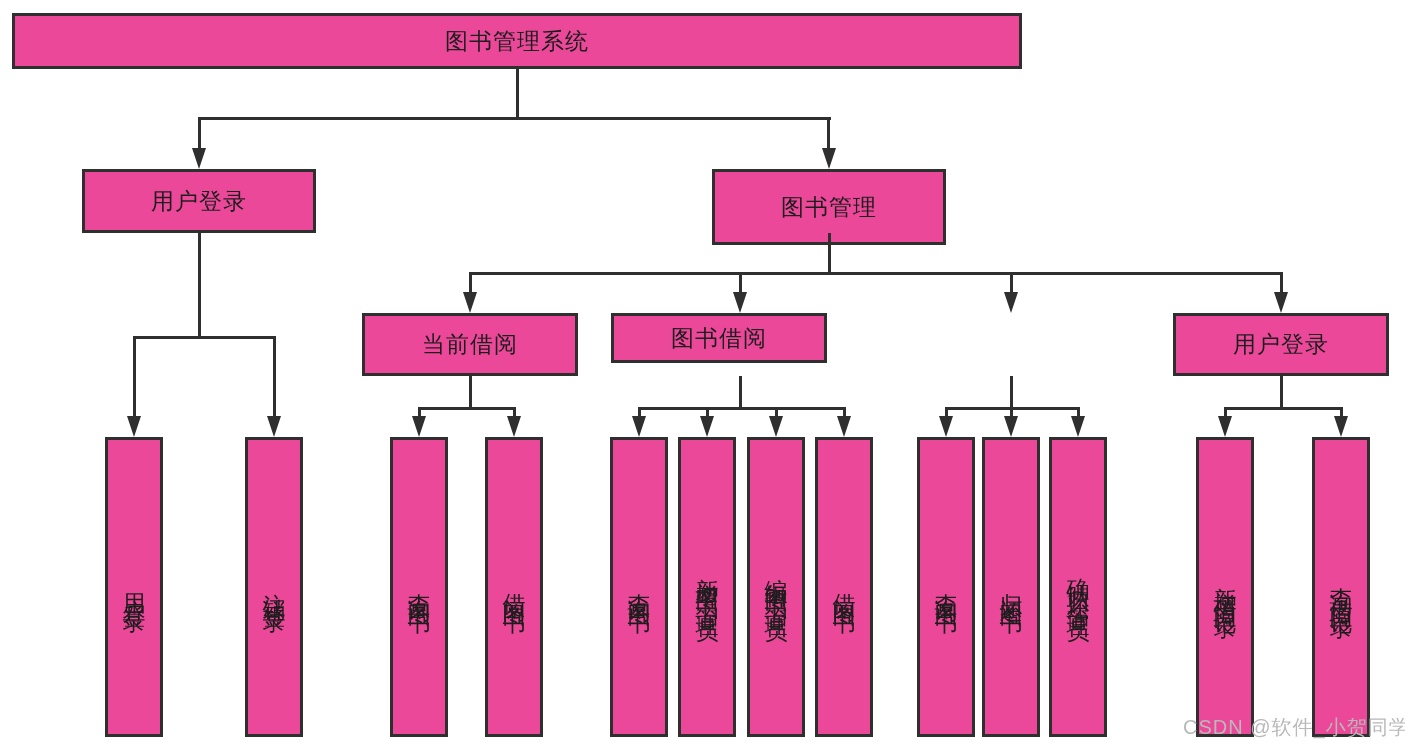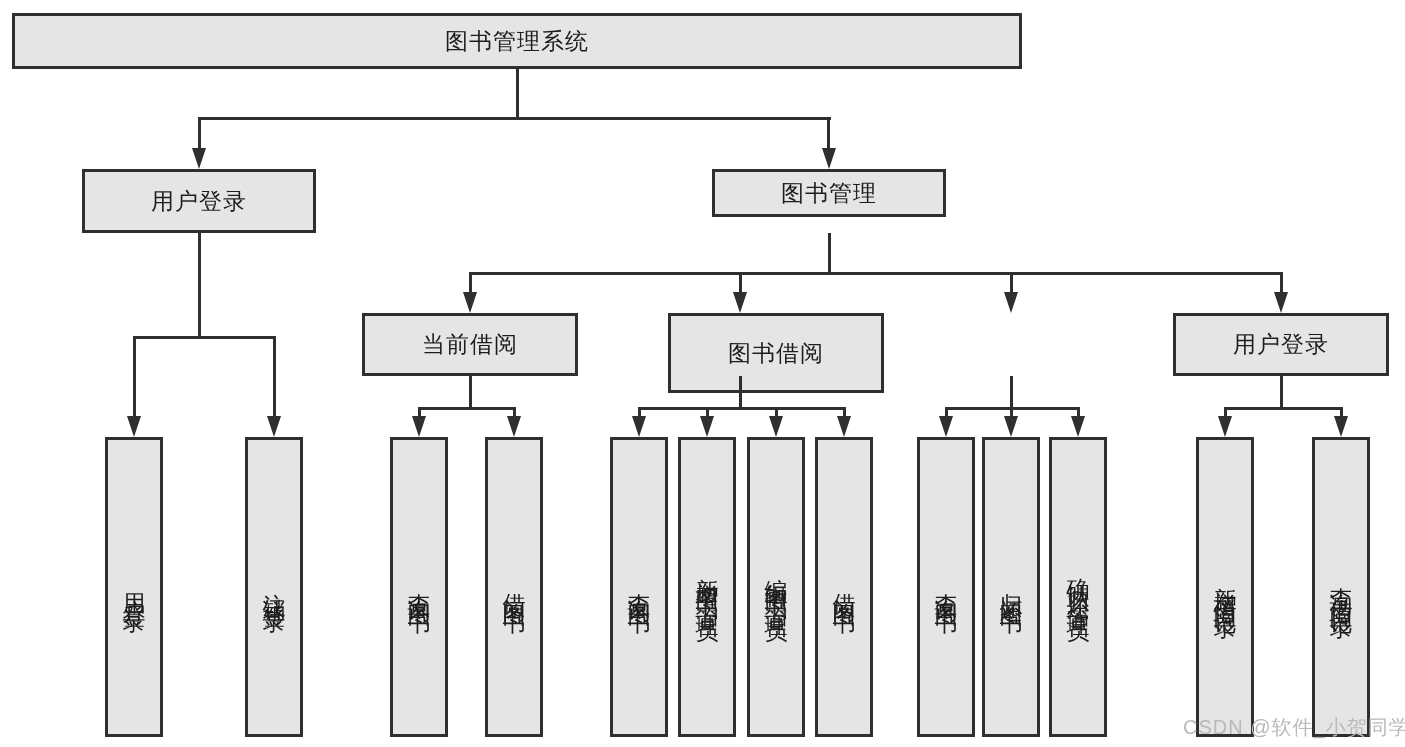--- a/index.html
+++ b/index.html
@@ -1,21 +1,21 @@
 <!DOCTYPE html>
 <html><head>
 <meta charset="utf-8">
 <style>
   html,body{margin:0;padding:0;background:#ffffff;}
   .canvas{
     position:relative;width:1405px;height:747px;background:#ffffff;overflow:hidden;
     font-family:"Liberation Sans","DejaVu Sans",sans-serif;color:#1d1d1d;
   }
   .box{
-    position:absolute;box-sizing:border-box;background:#e5e5e5;
+    position:absolute;box-sizing:border-box;background:#ec4899;
     border:3px solid #2f2f2f;display:flex;align-items:center;justify-content:center;
   }
   .box.h span{font-size:23px;letter-spacing:1px;white-space:nowrap;}
   .box.v span{
     writing-mode:vertical-rl;text-orientation:mixed;
     font-size:23px;letter-spacing:6px;line-height:1;white-space:nowrap;
   }
   .vline{position:absolute;width:3px;background:#2f2f2f;}
   .hline{position:absolute;height:3px;background:#2f2f2f;}
   .arrow{
@@ -40,21 +40,21 @@
   <div class="vline" style="left:516px;top:69px;height:48px"></div>
   <div class="hline" style="left:198px;top:117px;width:633px"></div>
   <div class="vline" style="left:198px;top:117px;height:33px"></div>
   <div class="vline" style="left:827px;top:117px;height:33px"></div>
   <div class="arrow" style="left:192px;top:148px"></div>
   <div class="arrow" style="left:822px;top:148px"></div>
 
   <div class="box h" style="left:82px;top:169px;width:234px;height:64px">
     <span>用户登录</span>
   </div>
-  <div class="box h" style="left:712px;top:169px;width:234px;height:48px">
+  <div class="box h" style="left:712px;top:169px;width:234px;height:76px">
     <span>图书管理</span>
   </div>
 
   <div class="vline" style="left:198px;top:233px;height:103px"></div>
   <div class="hline" style="left:133px;top:336px;width:143px"></div>
   <div class="vline" style="left:133px;top:336px;height:82px"></div>
   <div class="vline" style="left:273px;top:336px;height:82px"></div>
   <div class="arrow" style="left:127px;top:416px"></div>
   <div class="arrow" style="left:267px;top:416px"></div>
 
@@ -65,21 +65,21 @@
   <div class="vline" style="left:1010px;top:272px;height:23px"></div>
   <div class="vline" style="left:1280px;top:272px;height:23px"></div>
   <div class="arrow" style="left:463px;top:292px"></div>
   <div class="arrow" style="left:733px;top:292px"></div>
   <div class="arrow" style="left:1004px;top:292px"></div>
   <div class="arrow" style="left:1274px;top:292px"></div>
 
   <div class="box h" style="left:362px;top:313px;width:216px;height:63px">
     <span>当前借阅</span>
   </div>
-  <div class="box h" style="left:668px;top:313px;width:216px;height:80px">
+  <div class="box h" style="left:611px;top:313px;width:216px;height:50px">
     <span>图书借阅</span>
   </div>
   <div class="box h" style="left:1173px;top:313px;width:216px;height:63px">
     <span>用户登录</span>
   </div>
 
   <div class="vline" style="left:469px;top:376px;height:31px"></div>
   <div class="hline" style="left:418px;top:407px;width:98px"></div>
   <div class="vline" style="left:418px;top:407px;height:12px"></div>
   <div class="vline" style="left:513px;top:407px;height:12px"></div>

